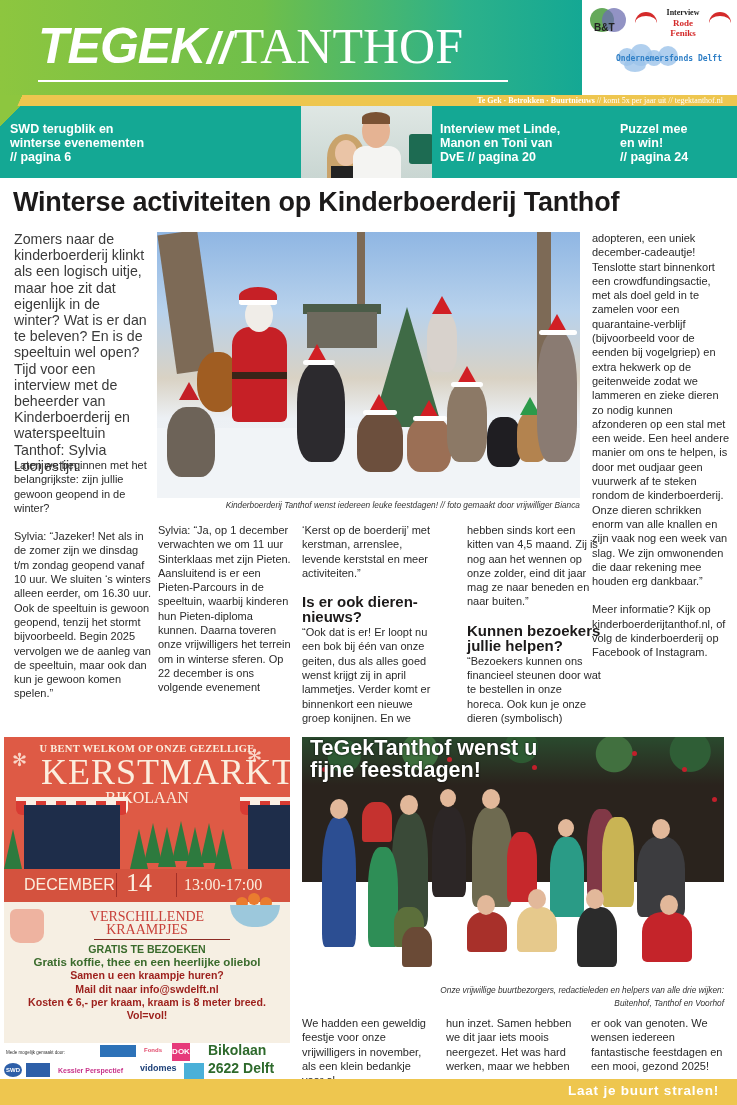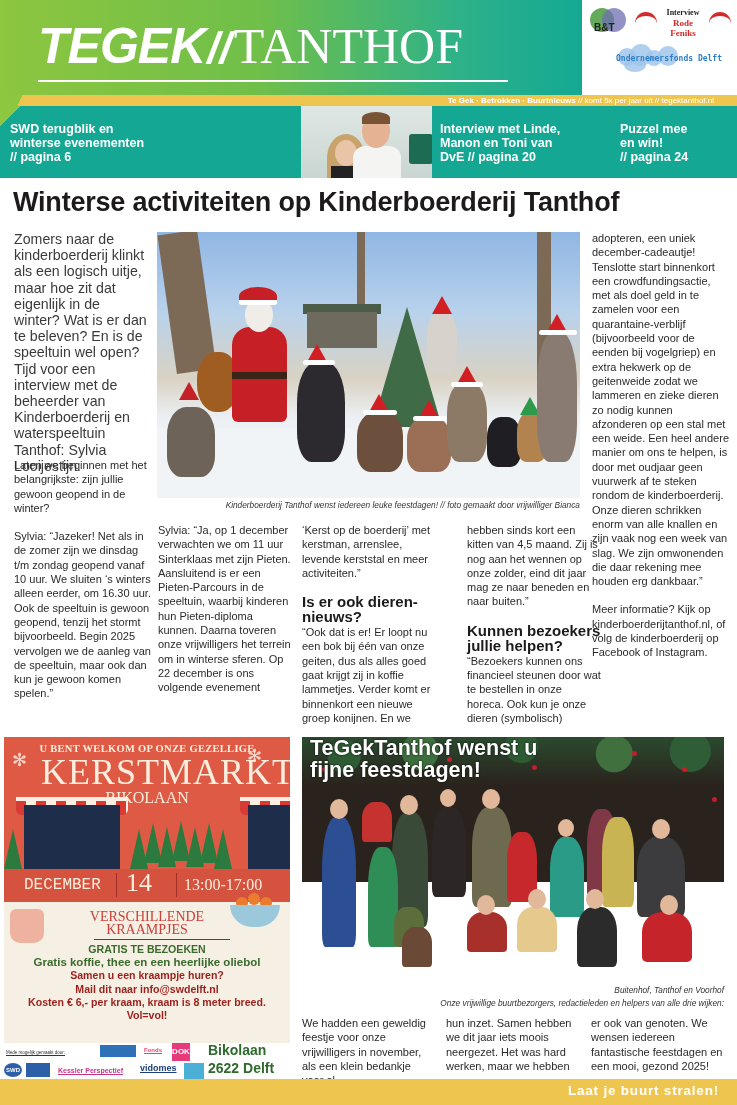--- a/index.html
+++ b/index.html
@@ -25,21 +25,21 @@
   .logo-rf .l2 { font-size: 9px; line-height: 10px; }
   .logo-rf .l3 { font-size: 9px; line-height: 10px; }
   .logo-rf .wing { position: absolute; top: 4px; width: 22px; height: 22px; border-top: 4px solid #d42a2a; border-radius: 50% 50% 0 0; }
   .logo-of { position: absolute; left: 30px; top: 44px; width: 120px; height: 28px; }
   .logo-of .bub { position: absolute; border-radius: 50%; background: #9cc3ea; opacity: .8; }
   .logo-of .t { position: absolute; left: 4px; top: 10px; font-size: 8px; font-weight: bold; color: #2f7fc6; font-family: "DejaVu Sans Mono", monospace; white-space: nowrap; }
   .edition { position: absolute; right: 12px; top: 83px; font-size: 8px; color: #222; margin-top: 24px; }
 
   .ribbon-yellow { position: absolute; left: 0; top: 95px; width: 737px; height: 11px; background: #eec64f; }
   .ribbon-yellow-left { position: absolute; left: 0; top: 95px; width: 32px; height: 11px; background: linear-gradient(115deg, #8dc63f 60%, transparent 61%); }
-  .tagline { position: absolute; right: 23px; top: 96px; font-size: 8px; line-height: 9px; color: #fff; white-space: nowrap; }
+  .tagline { position: absolute; right: 14px; top: 96px; font-size: 8px; line-height: 9px; color: #fff; white-space: nowrap; font-family: Liberation Serif, serif; }
   .tagline b { font-weight: bold; }
 
   .teaser-bar { position: absolute; left: 0; top: 106px; width: 737px; height: 72px; background: #14a894; }
   .teaser-bar-left { position: absolute; left: 0; top: 106px; width: 20px; height: 20px; background: linear-gradient(135deg, #8dc63f 50%, transparent 51%); }
   .teaser { position: absolute; top: 16px; color: #fff; font-weight: bold; font-size: 12.5px; line-height: 14px; }
   .teaser-photo { position: absolute; left: 301px; top: 0; width: 131px; height: 72px; background: linear-gradient(180deg, #dfe7e4 0%, #c9d6d2 100%); overflow: hidden; }
   .tp-p1-hair { position: absolute; left: 26px; top: 28px; width: 38px; height: 48px; border-radius: 50% 50% 10% 10%; background: #c9a36b; }
   .tp-p1-face { position: absolute; left: 34px; top: 34px; width: 22px; height: 26px; border-radius: 50%; background: #eac4a6; }
   .tp-p1-body { position: absolute; left: 30px; top: 60px; width: 32px; height: 20px; background: #222; }
   .tp-p2-head { position: absolute; left: 61px; top: 8px; width: 28px; height: 34px; border-radius: 50%; background: #e5b393; }
@@ -80,35 +80,35 @@
   .poster-red { position: absolute; left: 0; top: 0; width: 286px; height: 165px; background: #de5a45; }
   .poster-welcome { position: absolute; left: 0; top: 6px; width: 286px; text-align: center; color: #fbeede; font-family: "Liberation Serif", serif; font-weight: bold; font-size: 10.5px; letter-spacing: .3px; }
   .poster-title { position: absolute; left: 0; top: 14px; width: 328px; text-align: center; color: #fbeede; font-family: "Liberation Serif", serif; font-size: 36px; letter-spacing: 1px; }
   .poster-sub { position: absolute; left: 0; top: 52px; width: 286px; text-align: center; color: #fbeede; font-family: "Liberation Serif", serif; font-size: 16px; }
   .snowflake { position: absolute; color: #f9d6c8; font-size: 18px; }
   .stall { position: absolute; top: 68px; height: 64px; background: #1e2d4a; }
   .stall-awning { position: absolute; top: 64px; height: 14px; background: repeating-linear-gradient(90deg, #d83b33 0 10px, #fbefe4 10px 20px); border-radius: 0 0 6px 6px; }
   .stall-roof { position: absolute; top: 60px; height: 5px; background: #fbefe4; }
   .pine { position: absolute; width: 0; height: 0; border-left: 9px solid transparent; border-right: 9px solid transparent; border-bottom: 40px solid #2d7a3e; }
   .date-band { position: absolute; left: 0; top: 132px; width: 286px; height: 33px; background: #d4523e; }
-  .date-month { position: absolute; left: 20px; top: 139px; color: #fbeede; font-family: Liberation Mono, monospace; font-size: 16px; }
+  .date-month { position: absolute; left: 20px; top: 139px; color: #fbeede; font-family: Liberation Sans, sans-serif; font-size: 16px; }
   .date-day { position: absolute; left: 122px; top: 131px; color: #fbeede; font-family: "Liberation Serif", serif; font-size: 26px; }
   .date-time { position: absolute; left: 180px; top: 139px; color: #fbeede; font-family: "Liberation Serif", serif; font-size: 16px; }
   .date-divider { position: absolute; top: 136px; width: 1px; height: 24px; background: #a33028; }
   .poster-stands { position: absolute; left: 0; top: 173px; width: 286px; text-align: center; color: #c8413a; font-family: "Liberation Serif", serif; font-size: 14px; line-height: 13px; }
   .poster-rule { position: absolute; left: 90px; top: 202px; width: 136px; height: 1px; background: #8c2b24; }
   .poster-lines { position: absolute; left: 0; top: 206px; width: 286px; text-align: center; font-weight: bold; font-size: 10.6px; line-height: 13.2px; }
   .pl-green { color: #3a6b2c; }
   .pl-darkred { color: #9c1f1b; }
   .pl-orange { color: #e36b44; margin-top: 22px; }
   .mug { position: absolute; left: 6px; top: 172px; width: 34px; height: 34px; border-radius: 6px 6px 10px 10px; background: #eeb3a0; }
   .bowl { position: absolute; left: 226px; top: 168px; width: 50px; height: 22px; border-radius: 0 0 25px 25px; background: #9cc8dc; }
   .ball { position: absolute; width: 12px; height: 12px; border-radius: 50%; background: #ea7c2f; }
   .sponsor-strip { position: absolute; left: 0; top: 306px; width: 286px; height: 37px; background: #fff; }
-  .sp { position: absolute; font-size: 6px; line-height: 7px; text-decoration: underline; }
+  .sp { position: absolute; font-size: 6px; line-height: 7px; }
   .sp-box { position: absolute; height: 12px; }
   .bikolaan { position: absolute; left: 204px; top: 304px; font-weight: bold; font-size: 14px; line-height: 18px; color: #2e6a2c; }
 
   
   .group-photo { position: absolute; left: 302px; top: 737px; width: 422px; height: 242px; background: #fff; overflow: hidden; }
   .group-dark { position: absolute; left: 0; top: 0; width: 422px; height: 145px; background: #2a231d; }
   .greens { position: absolute; left: 0; top: 0; width: 422px; height: 48px;
     background: radial-gradient(circle at 10% 40%, #2e5b34 0 16px, transparent 17px),
                 radial-gradient(circle at 28% 30%, #3d6e3d 0 18px, transparent 19px),
                 radial-gradient(circle at 52% 20%, #2d5a32 0 16px, transparent 17px),
@@ -243,21 +243,21 @@
 <div class="photo-caption">Kinderboerderij Tanthof wenst iedereen leuke feestdagen! // foto gemaakt door vrijwilliger Bianca</div>
 
 <div class="col body-p" style="left:158px;top:523px;width:134px;">
   <p>Sylvia: “Ja, op 1 december verwachten we om 11 uur Sinterklaas met zijn Pieten. Aansluitend is er een Pieten-Parcours in de speeltuin, waarbij kinderen hun Pieten-diploma kunnen. Daarna toveren onze vrijwilligers het terrein om in winterse sferen. Op 22 december is ons volgende evenement</p>
 </div>
 
 <div class="col body-p" style="left:302px;top:523px;width:134px;">
   <p>‘Kerst op de boerderij’ met kerstman, arrenslee, levende kerststal en meer activiteiten.”</p>
   <div class="gap"></div>
   <h2 class="sub-h">Is er ook dieren-nieuws?</h2>
-  <p>“Ook dat is er! Er loopt nu een bok bij één van onze geiten, dus als alles goed gaat krijgt zij in koffie lammetjes. Verder komt er binnenkort een nieuwe groep konijnen. En we</p>
+  <p>“Ook dat is er! Er loopt nu een bok bij één van onze geiten, dus als alles goed wenst krijgt zij in april lammetjes. Verder komt er binnenkort een nieuwe groep konijnen. En we</p>
 </div>
 
 <div class="col body-p" style="left:467px;top:523px;width:134px;">
   <p>hebben sinds kort een kitten van 4,5 maand. Zij is nog aan het wennen op onze zolder, eind dit jaar mag ze naar beneden en naar buiten.”</p>
   <div class="gap"></div>
   <h2 class="sub-h">Kunnen bezoekers jullie helpen?</h2>
   <p>“Bezoekers kunnen ons financieel steunen door wat te bestellen in onze horeca. Ook kun je onze dieren (symbolisch)</p>
 </div>
 
 <div class="col body-p" style="left:592px;top:231px;width:138px;">
@@ -369,22 +369,22 @@
   <div class="head" style="left:175px;top:158px;width:18px;height:20px;"></div>
   <div class="person" style="left:215px;top:170px;width:40px;height:45px;background:#e6c98c;"></div>
   <div class="head" style="left:226px;top:152px;width:18px;height:20px;"></div>
   <div class="person" style="left:275px;top:170px;width:40px;height:60px;background:#2b2b2b;"></div>
   <div class="head" style="left:284px;top:152px;width:18px;height:20px;"></div>
   <div class="person" style="left:340px;top:175px;width:50px;height:50px;background:#c4242a;"></div>
   <div class="head" style="left:358px;top:158px;width:18px;height:20px;"></div>
   <div class="person" style="left:100px;top:190px;width:30px;height:40px;background:#6a4a36;"></div>
 </div>
 <div class="group-caption">
+  <div>Onze vrijwillige buurtbezorgers, redactieleden en helpers van alle drie wijken:</div>
   <div>Buitenhof, Tanthof en Voorhof</div>
-  <div>Onze vrijwillige buurtbezorgers, redactieleden en helpers van alle drie wijken:</div>
 </div>
 
 <div class="bottom-col" style="left:302px;">We hadden een geweldig feestje voor onze vrijwilligers in november, als een klein bedankje voor al</div>
 <div class="bottom-col" style="left:446px;">hun inzet. Samen hebben we dit jaar iets moois neergezet. Het was hard werken, maar we hebben</div>
 <div class="bottom-col" style="left:591px;">er ook van genoten. We wensen iedereen fantastische feestdagen en een mooi, gezond 2025!</div>
 
 <div class="footer-bar"></div>
 <div class="footer-text">Laat je buurt stralen!</div>
 
 </body></html>

